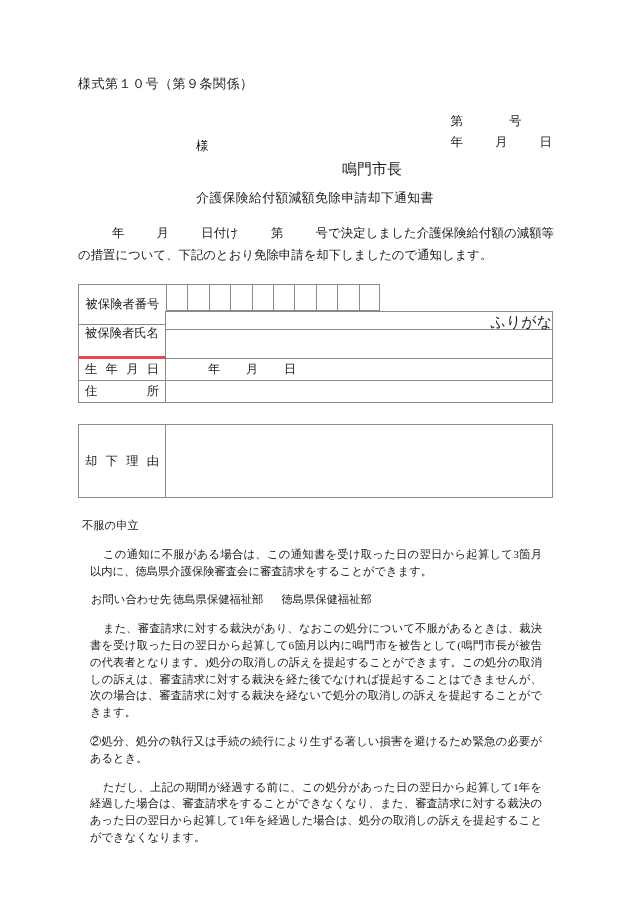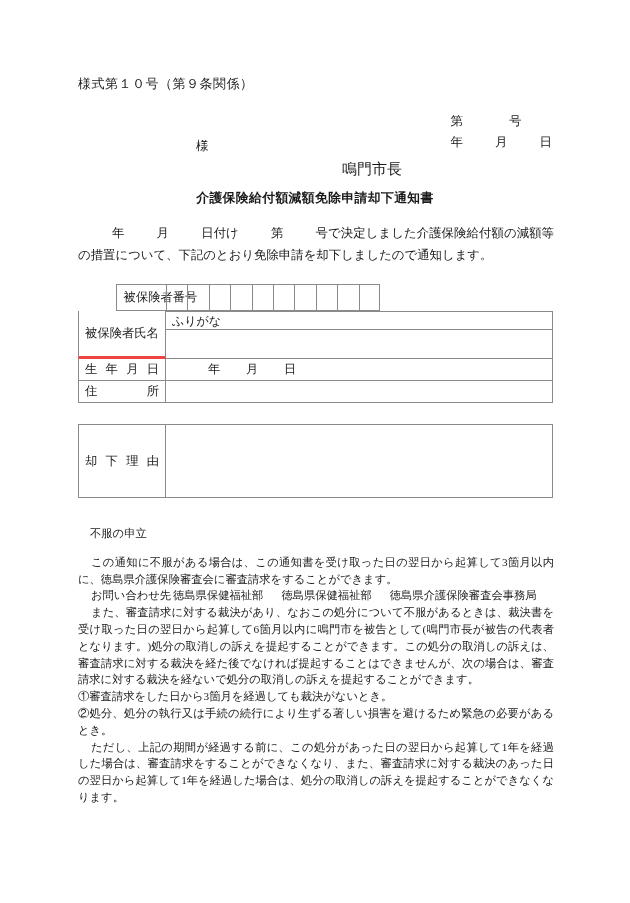--- a/index.html
+++ b/index.html
@@ -35,21 +35,21 @@
   .sp-wide { display: inline-block; width: 46px; }
   .sp-mid  { display: inline-block; width: 32px; }
 
   
   #doc-title {
     position: absolute;
     left: 0; top: 190px;
     width: 630px;
     text-align: center;
     font-size: 12.8px;
-    font-weight: bold;
+    font-weight: normal;
     letter-spacing: .4px;
   }
 
   
   #intro {
     position: absolute;
     left: 78px; top: 222px;
     width: 476px;
     font-size: 12.4px;
     line-height: 22px;
@@ -78,24 +78,23 @@
   }
   .label-spread {
     display: flex;
     justify-content: space-between;
     width: 74px;
   }
 
   
   #row-number { height: 27px; }
   #row-number .cell-label {
-    height: 27px;
+    height: 41px;
     border: 1px solid #8a8a8a;
     border-right: none;
-    margin-left: 38px;
   }
   #number-boxes {
     position: absolute;
     left: 88px; top: 0;
     height: 27px;
     display: flex;
   }
   #number-boxes .nbox {
     width: 21.4px;
     height: 27px;
@@ -115,22 +114,23 @@
   }
   #furigana-cell {
     position: absolute;
     left: 88px; top: 0;
     width: 387px;
     height: 19px;
     box-sizing: border-box;
     border-top: 1px solid #8a8a8a;
     border-right: 1px solid #8a8a8a;
     border-bottom: 1px solid #8a8a8a;
-    font-size: 12px;
+    font-size: 15px;
     padding: 1px 0 0 6px;
+    text-align: right;
   }
   #name-cell {
     position: absolute;
     left: 88px; top: 19px;
     width: 387px;
     height: 29px;
     box-sizing: border-box;
     border-right: 1px solid #8a8a8a;
     border-bottom: 1px solid #8a8a8a;
   }
@@ -210,22 +210,22 @@
 
   
   #appeal {
     position: absolute;
     left: 78px;
     top: 513px;
     width: 476px;
     font-size: 11.3px;
     line-height: 16.8px;
   }
-  #appeal .heading { margin: 12px; }
-  #appeal p { margin: 0; text-align: justify; text-justify: inter-ideograph; }
+  #appeal .heading { margin: 4px; }
+  #appeal p { margin: 12px; text-align: justify; text-justify: inter-ideograph; }
   #appeal .para { text-indent: 13px; }
   .contact-line {
     display: flex;
     white-space: pre;
   }
   .contact-lead { display: inline-block; width: 95px; padding-left: 13px; box-sizing: border-box; }
   .contact-gap  { display: inline-block; width: 18px; }
   .addr-lead    { display: inline-block; width: 108px; }
   .tel-gap      { display: inline-block; width: 82px; }
   .circ-item { text-indent: 0; }
@@ -320,23 +320,21 @@
   <div id="appeal">
     <p class="heading">不服の申立</p>
     <p class="para">この通知に不服がある場合は、この通知書を受け取った日の翌日から起算して3箇月以内に、徳島県介護保険審査会に審査請求をすることができます。</p>
 
     <div class="contact-line">
       <span class="contact-lead">お問い合わせ先</span>
       <span>徳島県保健福祉部</span>
       <span class="contact-gap"></span>
       <span>徳島県保健福祉部</span>
       <span class="contact-gap"></span>
-      <span>徳島県介護保険審査会事務局</span>
     </div>
 
 
     <p class="para">また、審査請求に対する裁決があり、なおこの処分について不服があるときは、裁決書を受け取った日の翌日から起算して6箇月以内に鳴門市を被告として(鳴門市長が被告の代表者となります。)処分の取消しの訴えを提起することができます。この処分の取消しの訴えは、審査請求に対する裁決を経た後でなければ提起することはできませんが、次の場合は、審査請求に対する裁決を経ないで処分の取消しの訴えを提起することができます。</p>
-    <p class="circ-item">①審査請求をした日から3箇月を経過しても裁決がないとき。</p>
     <p class="circ-item">②処分、処分の執行又は手続の続行により生ずる著しい損害を避けるため緊急の必要があるとき。</p>
     <p class="para">ただし、上記の期間が経過する前に、この処分があった日の翌日から起算して1年を経過した場合は、審査請求をすることができなくなり、また、審査請求に対する裁決のあった日の翌日から起算して1年を経過した場合は、処分の取消しの訴えを提起することができなくなります。</p>
   </div>
 
 </div>
 
 </body></html>

